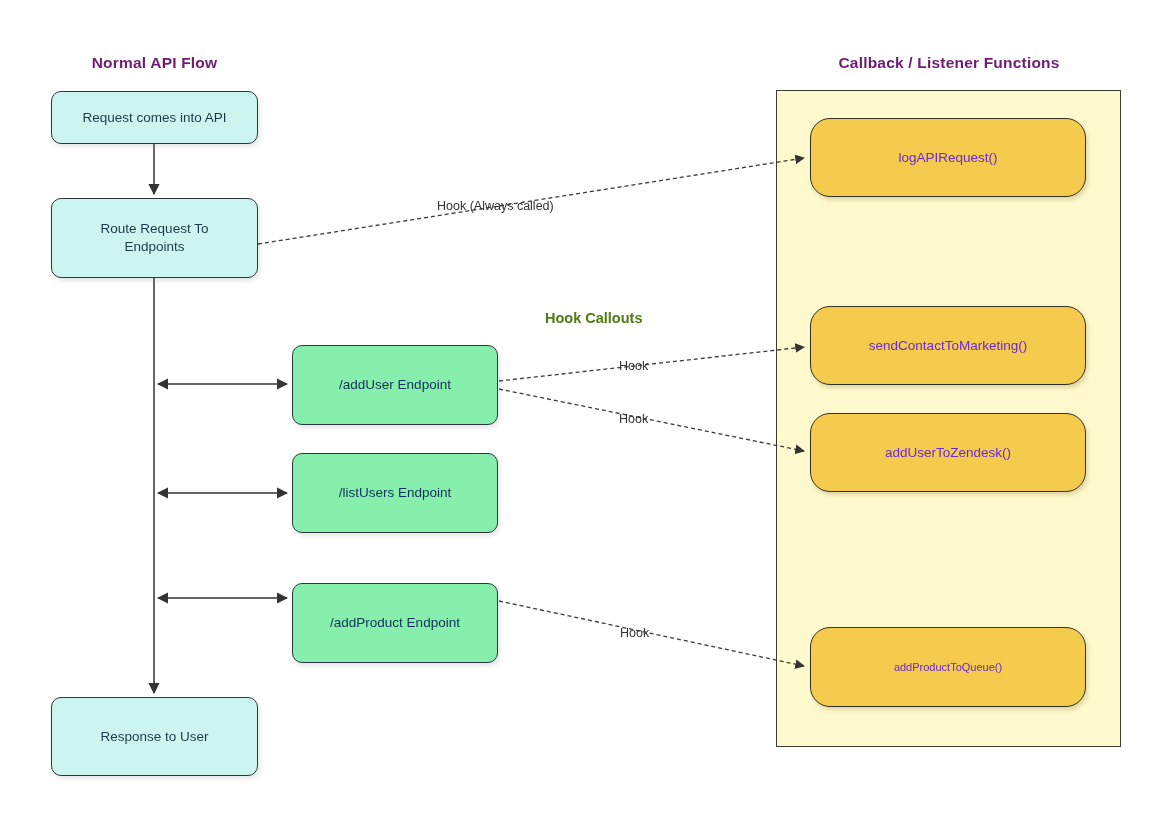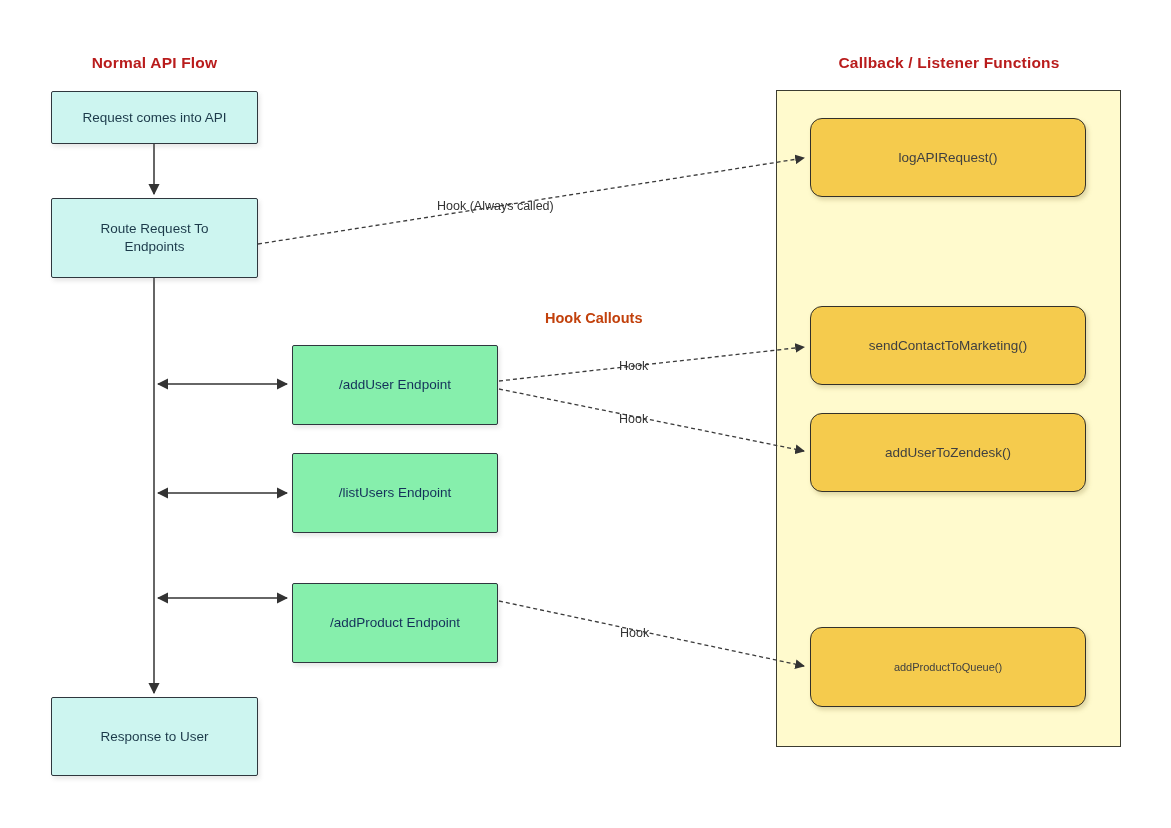--- a/index.html
+++ b/index.html
@@ -2,66 +2,66 @@
 <html><head>
 <meta charset="utf-8">
 <style>
   html,body { margin:0; padding:0; background:#ffffff; }
   #canvas {
     position:relative; width:1171px; height:828px; background:#ffffff;
     font-family:"Liberation Sans", sans-serif; overflow:hidden;
   }
   .col-title {
     position:absolute; text-align:center; font-weight:bold;
-    font-size:15.5px; color:#b91c1c; letter-spacing:0.2px; z-index:4;
+    font-size:15.5px; color:#701a75; letter-spacing:0.2px; z-index:4;
   }
   #left-title  { left:51px;  top:54px; width:207px; }
   #panel-title { left:776px; top:54px; width:346px; }
 
   #callback-panel {
     position:absolute; left:776px; top:90px; width:345px; height:657px;
     background:#fffacd; border:1.5px solid #3c3c30; z-index:1; box-sizing:border-box;
   }
 
   svg#connectors { position:absolute; left:0; top:0; z-index:2; }
 
   .node {
     position:absolute; display:flex; align-items:center; justify-content:center;
-    text-align:center; border:1.5px solid #2f373e; border-radius:2px;
+    text-align:center; border:1.5px solid #2f373e; border-radius:10px;
     font-size:13.5px; line-height:1.3; z-index:3; box-sizing:border-box;
     box-shadow:2px 3px 4px rgba(120,120,120,0.18);
   }
   .cyan { background:#cdf5f0; color:#1c3a4a; left:51px; width:207px; }
   #node-request  { top:91px;  height:53px; }
   #node-route    { top:198px; height:80px; }
   #node-response { top:697px; height:79px; }
   #node-route span { max-width:150px; }
 
   .blue { background:#86efac; color:#14315a; left:292px; width:206px; height:80px; }
   #ep-adduser    { top:345px; }
   #ep-listusers  { top:453px; }
   #ep-addproduct { top:583px; }
   #ep-addproduct span { max-width:130px; }
 
   .callback {
-    background:#f5cb4d; color:#404040; left:810px; width:276px;
-    border-radius:12px; border:1.3px solid #33312a;
+    background:#f5cb4d; color:#6d28d9; left:810px; width:276px;
+    border-radius:20px; border:1.3px solid #33312a;
     box-shadow:2px 3px 4px rgba(160,150,90,0.35);
   }
   #cb-log      { top:118px; height:79px; }
   #cb-market   { top:306px; height:79px;align-items:center; }
   #cb-zendesk  { top:413px; height:79px; }
   #cb-queue    { top:627px; height:80px; font-size:11px; }
 
   .anno {
     position:absolute; text-align:left; color:#333333;
     font-size:12.5px; line-height:1.25; z-index:4;
   }
   #anno-hook-always   { left:437px; top:199px; width:200px; }
-  #anno-hook-callouts { left:545px; top:309px; width:150px; font-weight:bold; font-size:14.5px; color:#c2410c; }
+  #anno-hook-callouts { left:545px; top:309px; width:150px; font-weight:bold; font-size:14.5px; color:#4d7c0f; }
   #anno-hook-1        { left:619px; top:359px; width:60px; }
   #anno-hook-2        { left:619px; top:412px; width:60px; }
   #anno-hook-3        { left:620px; top:626px; width:60px; }
   #anno-nocallbacks   { left:523px; top:477px; width:190px; }
 </style>
 </head>
 <body>
 
 <div id="canvas">
 

